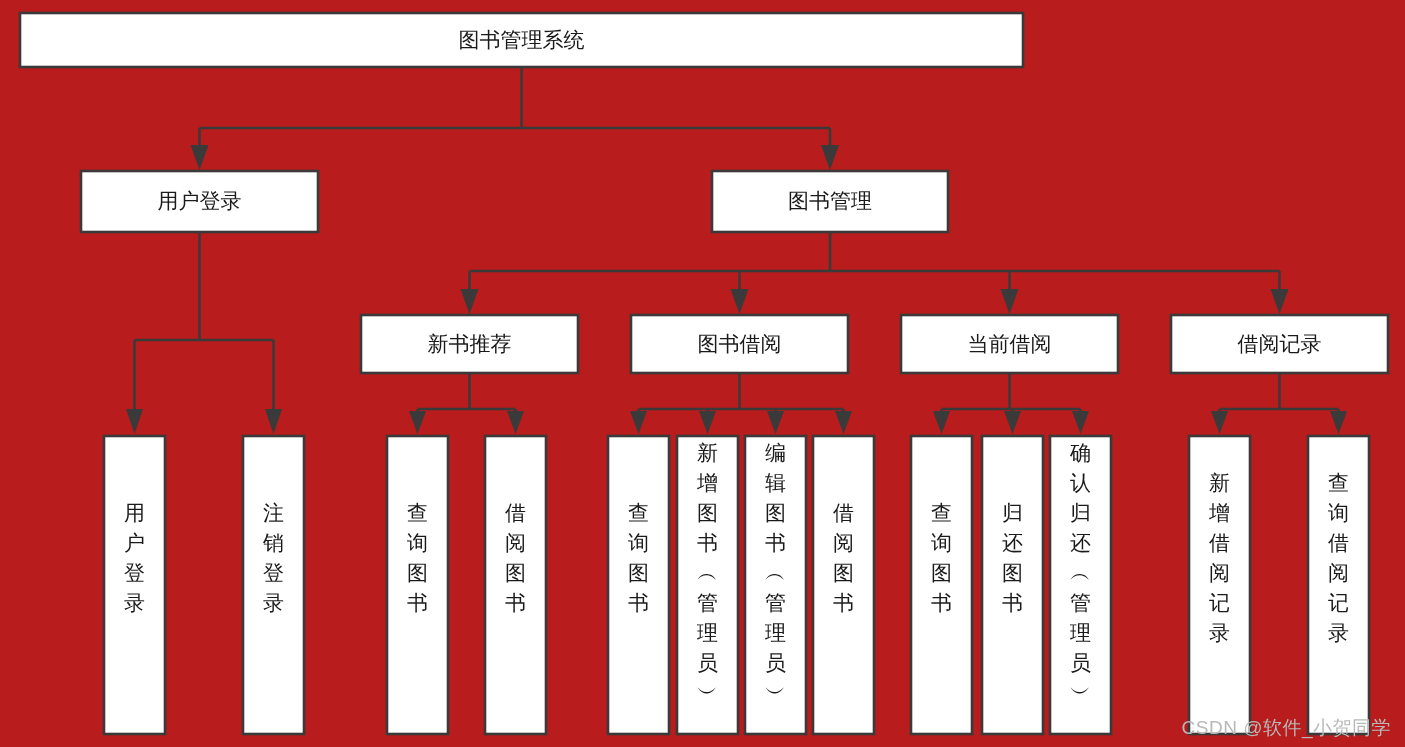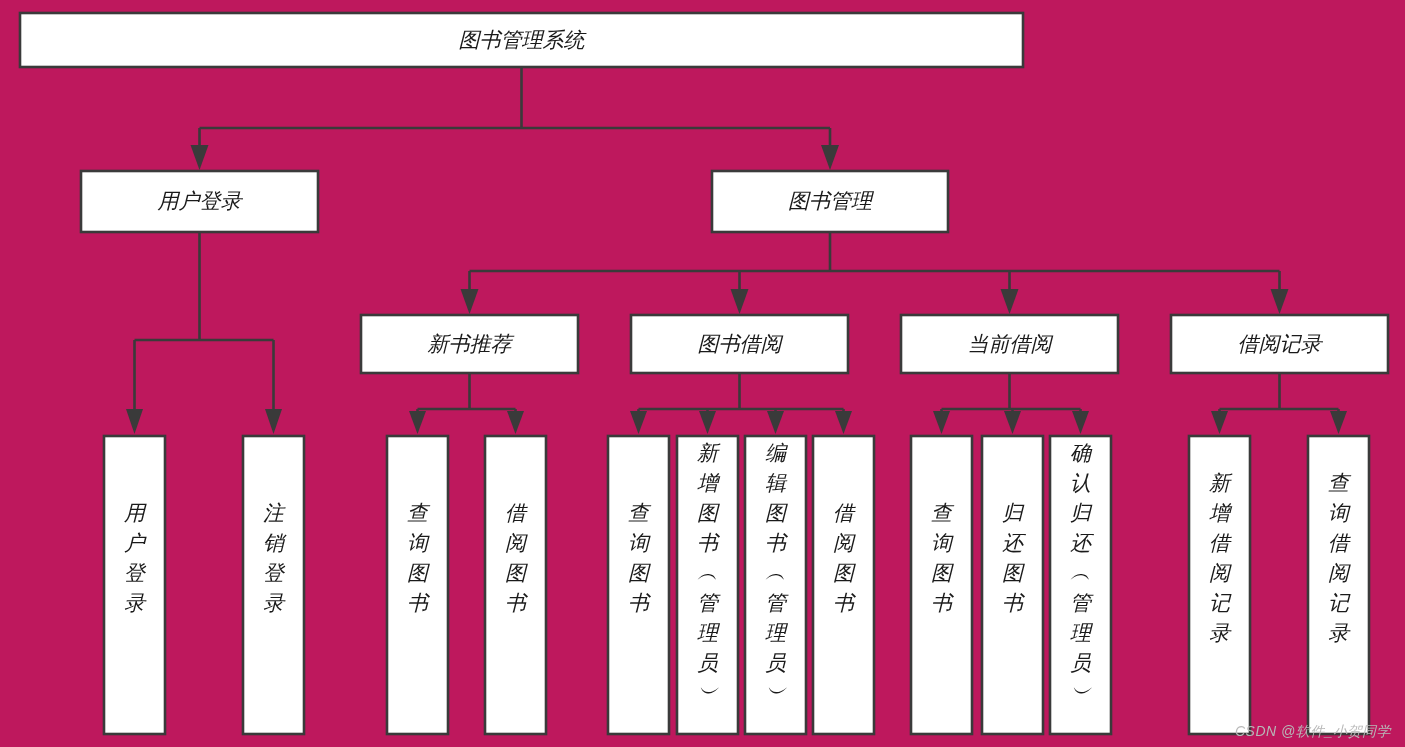--- a/index.html
+++ b/index.html
@@ -8,23 +8,22 @@
     padding: 0;
     background: #ffffff;
   }
   body {
     font-family: "Liberation Sans", "DejaVu Sans", sans-serif;
   }
   #diagram-root {
     position: relative;
     width: 1405px;
     height: 747px;
-    background: #be185d;
+    background: #b91c1c;
     overflow: hidden;
-    font-style: italic;
   }
   svg.diagram-svg {
     position: absolute;
     left: 0;
     top: 0;
     width: 1405px;
     height: 747px;
     display: block;
   }
   .node-box {
@@ -53,21 +52,21 @@
     font-family: "Liberation Sans", "DejaVu Sans", sans-serif;
     font-size: 21px;
     fill: #1a1a1a;
     text-anchor: middle;
   }
   .watermark {
     position: absolute;
     right: 14px;
     bottom: 6px;
     font-family: "Liberation Sans", "DejaVu Sans", sans-serif;
-    font-size: 14px;
+    font-size: 19px;
     color: #b8b8b8;
     letter-spacing: 0.5px;
     white-space: nowrap;
     user-select: none;
   }
 </style>
 </head>
 <body>
 
 <div id="diagram-root">

